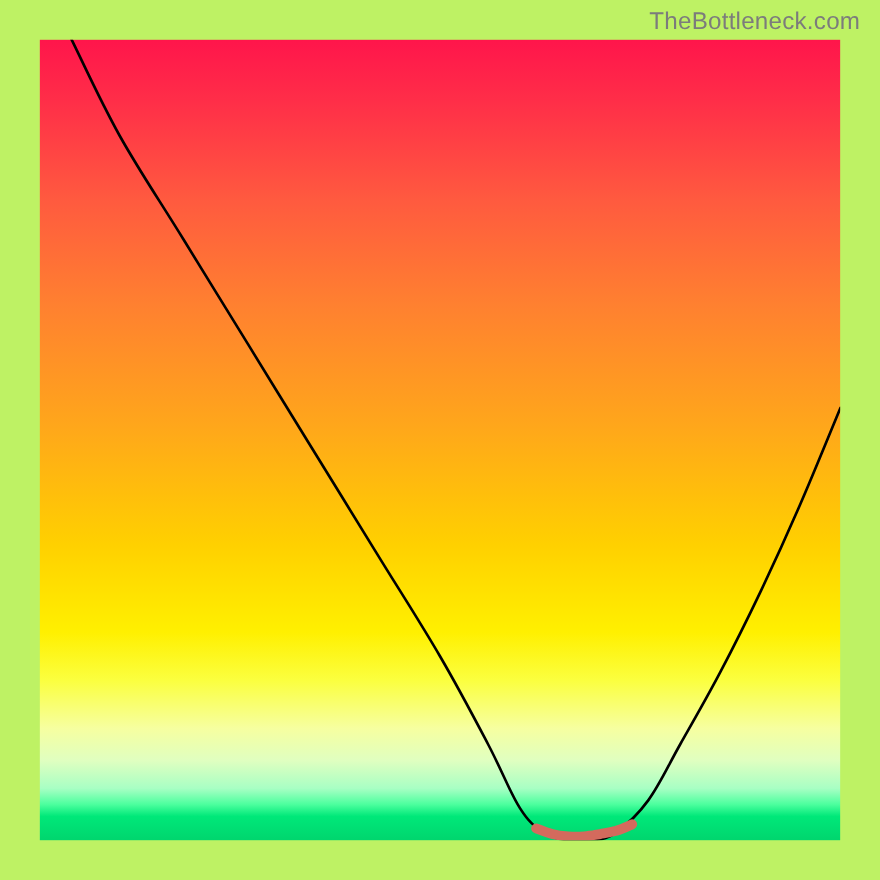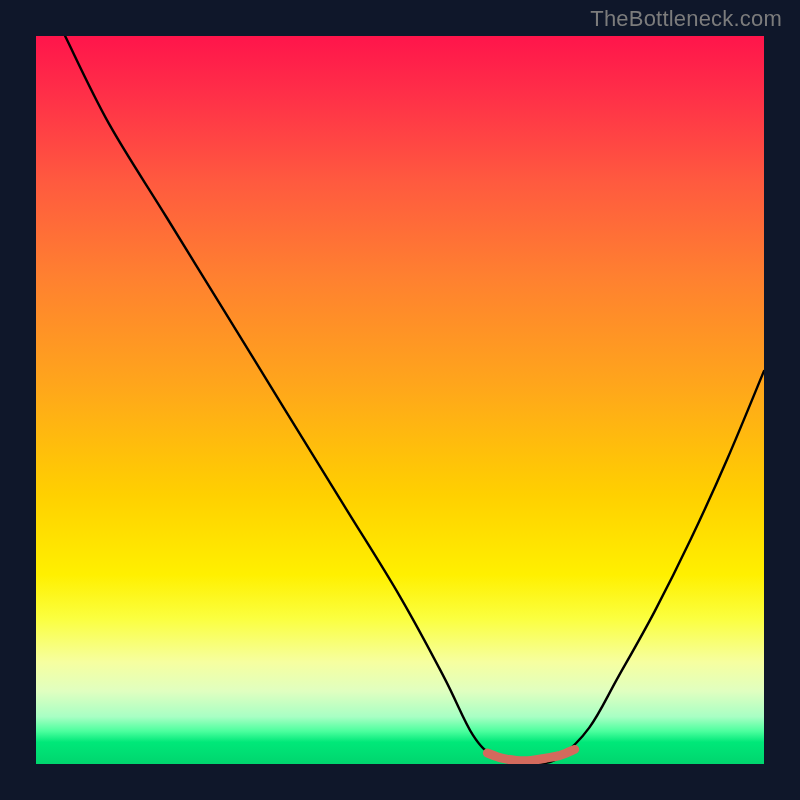--- a/index.html
+++ b/index.html
@@ -9,21 +9,21 @@
     height: 800px;
     background: #000;
     overflow: hidden;
   }
   .frame {
     position: absolute;
     top: 0;
     left: 0;
     width: 800px;
     height: 800px;
-    background: #0f172a;
+    background: #bef264;
   }
   .plot-area {
     position: absolute;
     left: 36px;
     top: 36px;
     width: 728px;
     height: 728px;
     overflow: hidden;
   }
   .gradient-bg {

